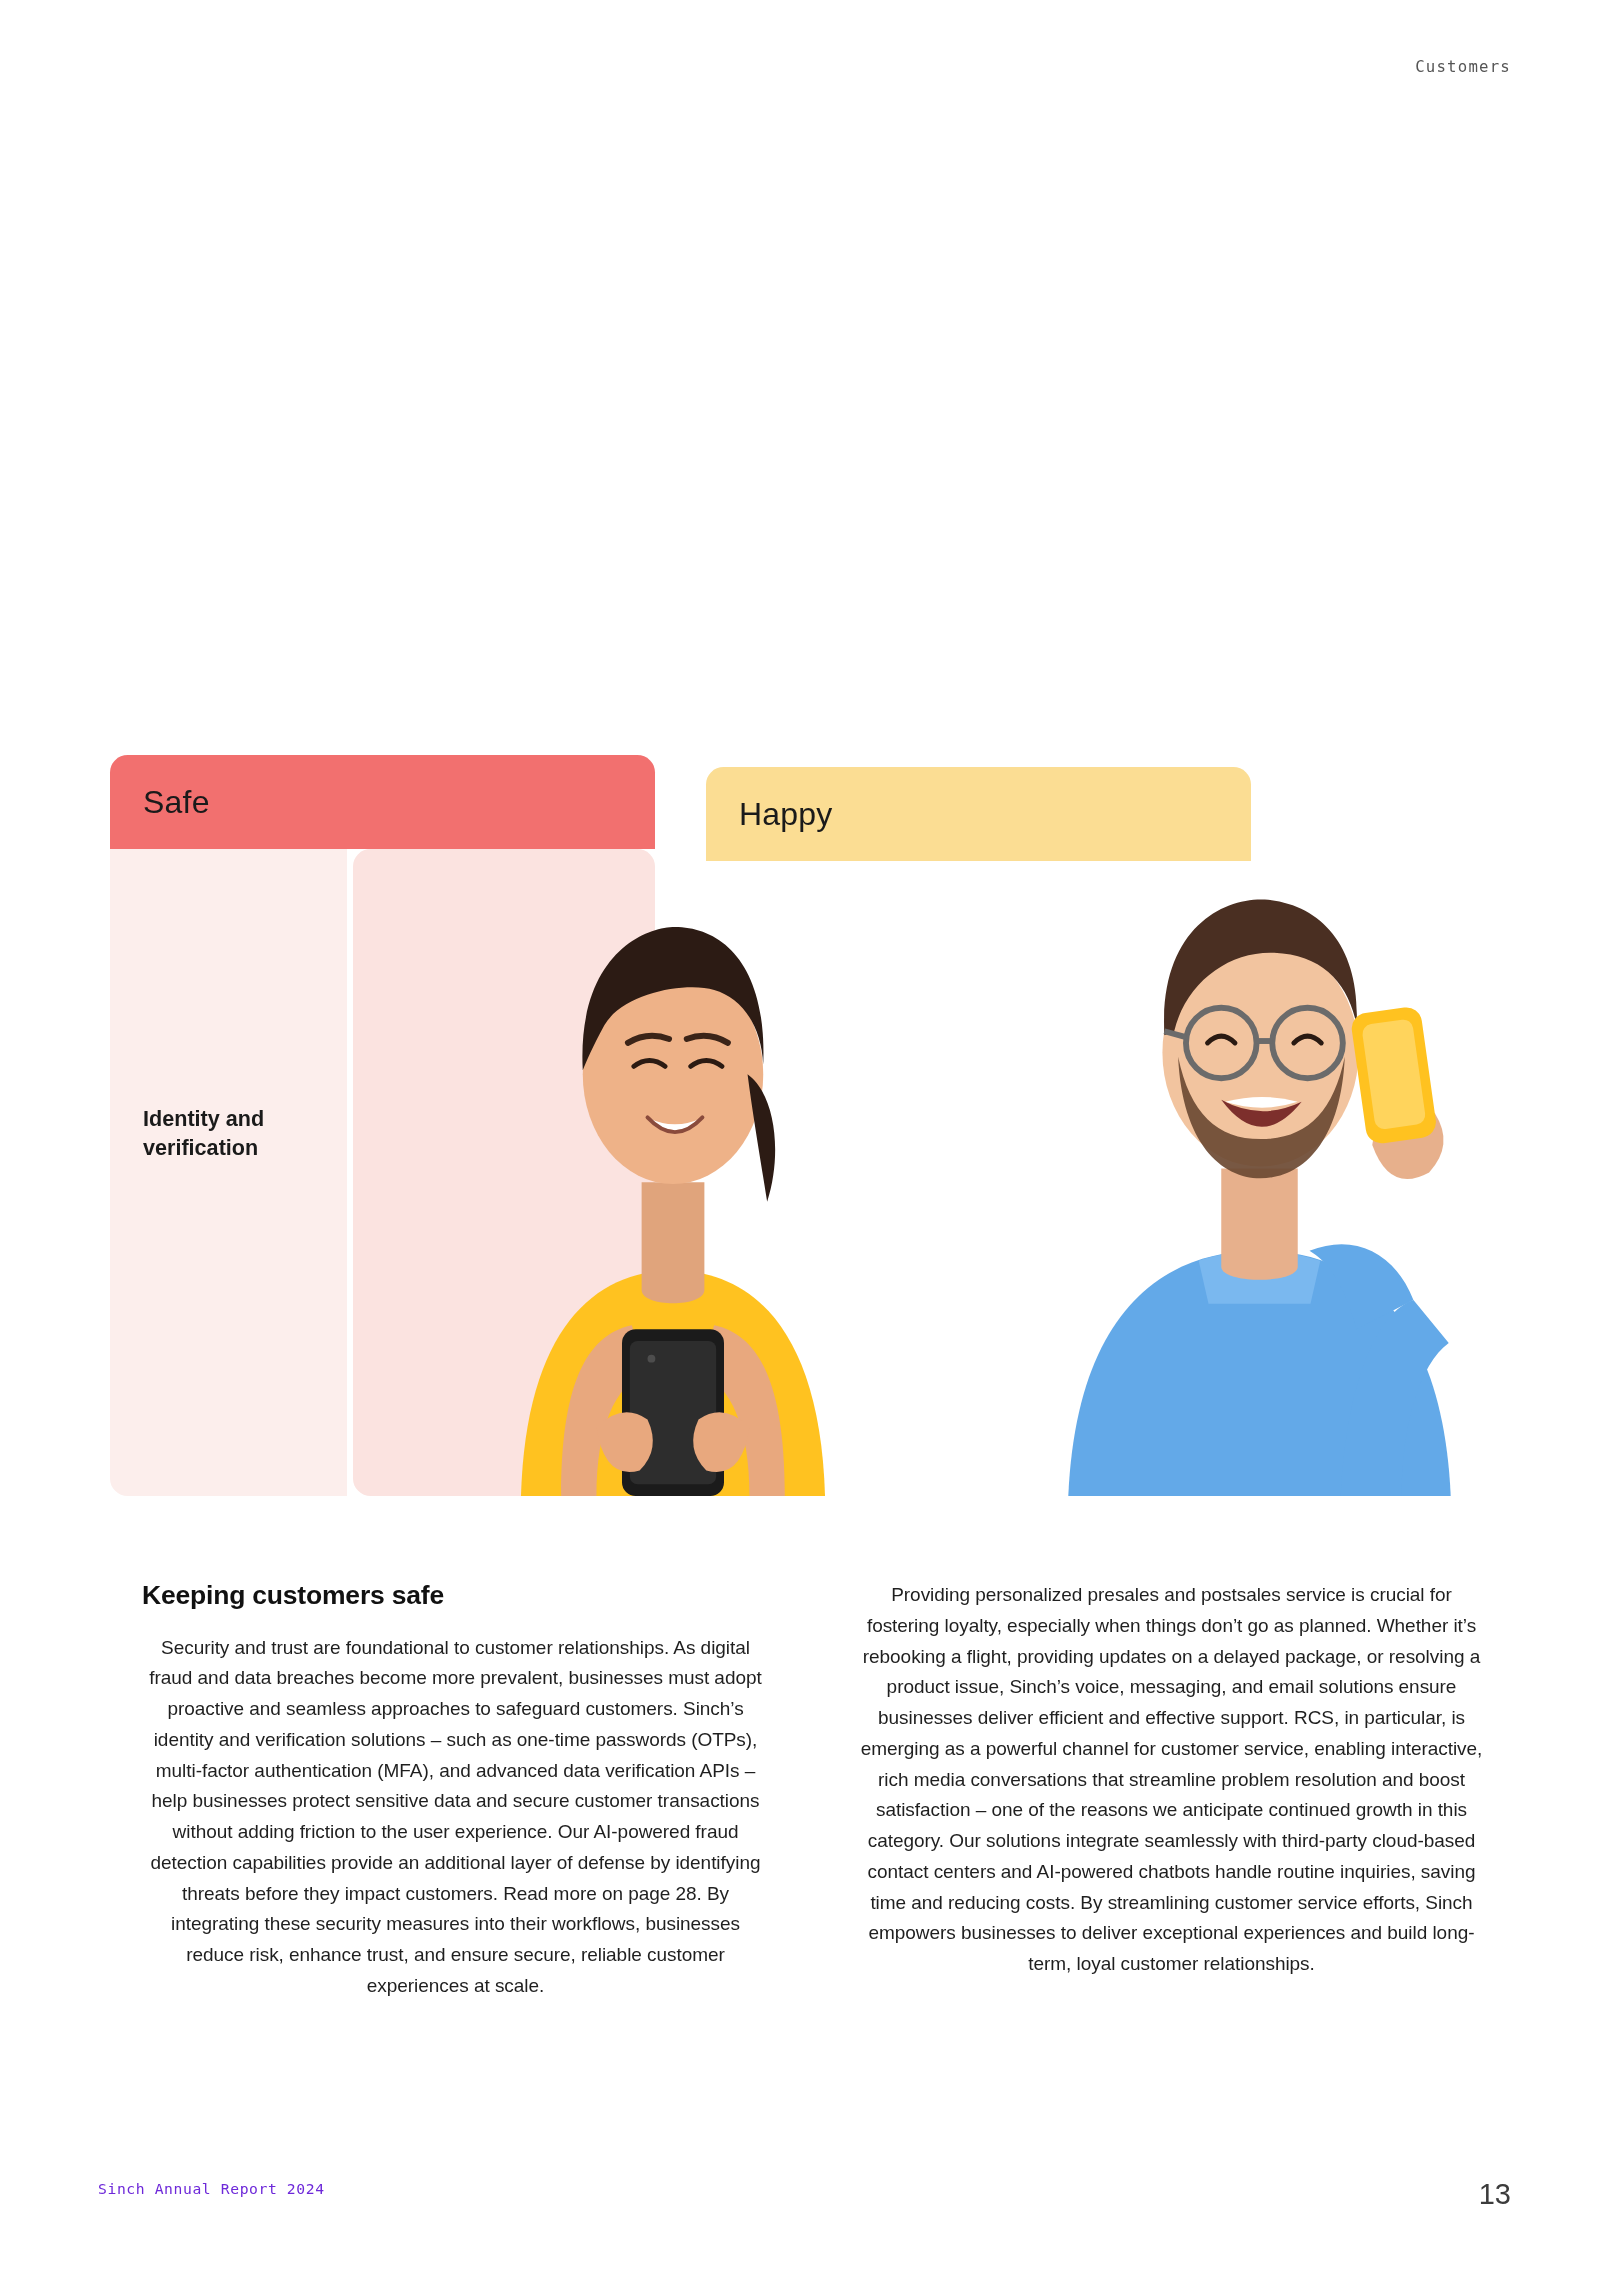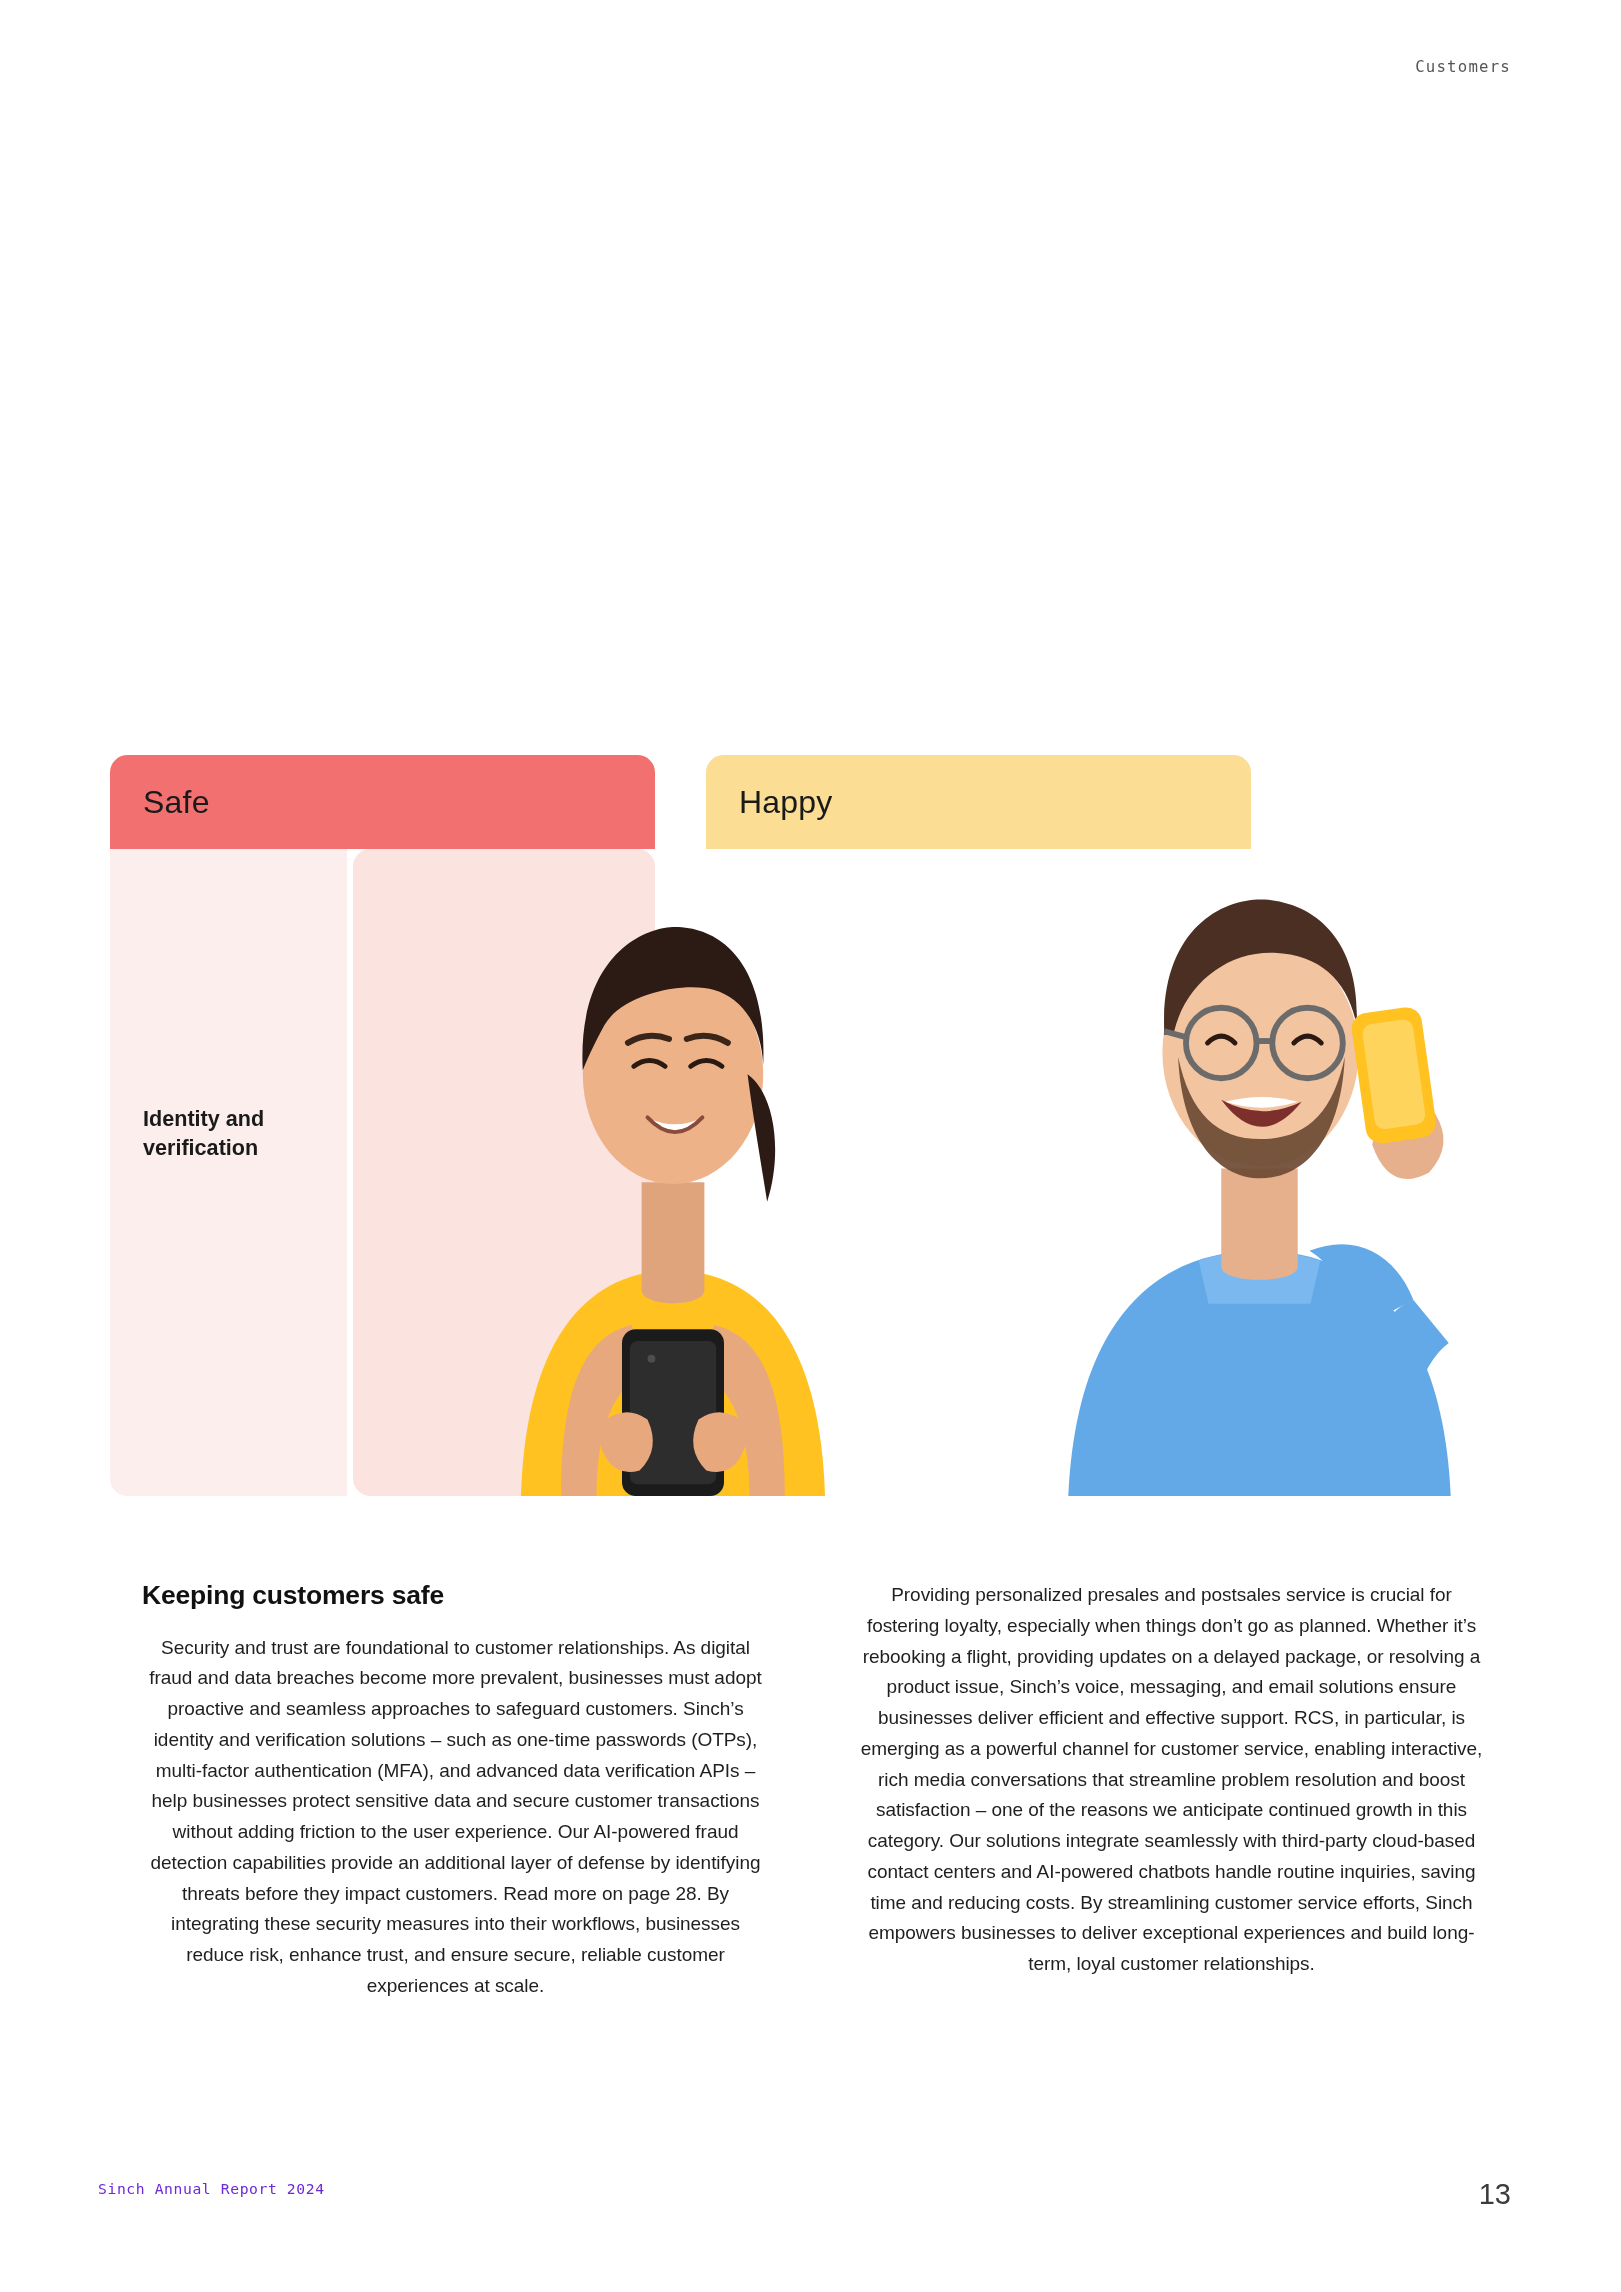--- a/index.html
+++ b/index.html
@@ -84,21 +84,21 @@
     color: #1a1a1a;
     width: 186px;
   }
 
   
   .card-safe .card-banner { background: #f2706f; }
   .card-safe .panel-left  { background: #fceeec; }
   .card-safe .panel-right { background: #fbe3e0; }
 
   
-  .card-happy .card-banner { background: #fbdd93; }
+  .card-happy .card-banner { background: #fbdd93; margin-top: 12px; }
   .card-happy .panel-left  { background: #fdf5e4; }
   .card-happy .panel-right { background: #fdeec9; }
 
   
   .photo {
     position: absolute;
     bottom: 0;
     z-index: 4;
     pointer-events: none;
   }

